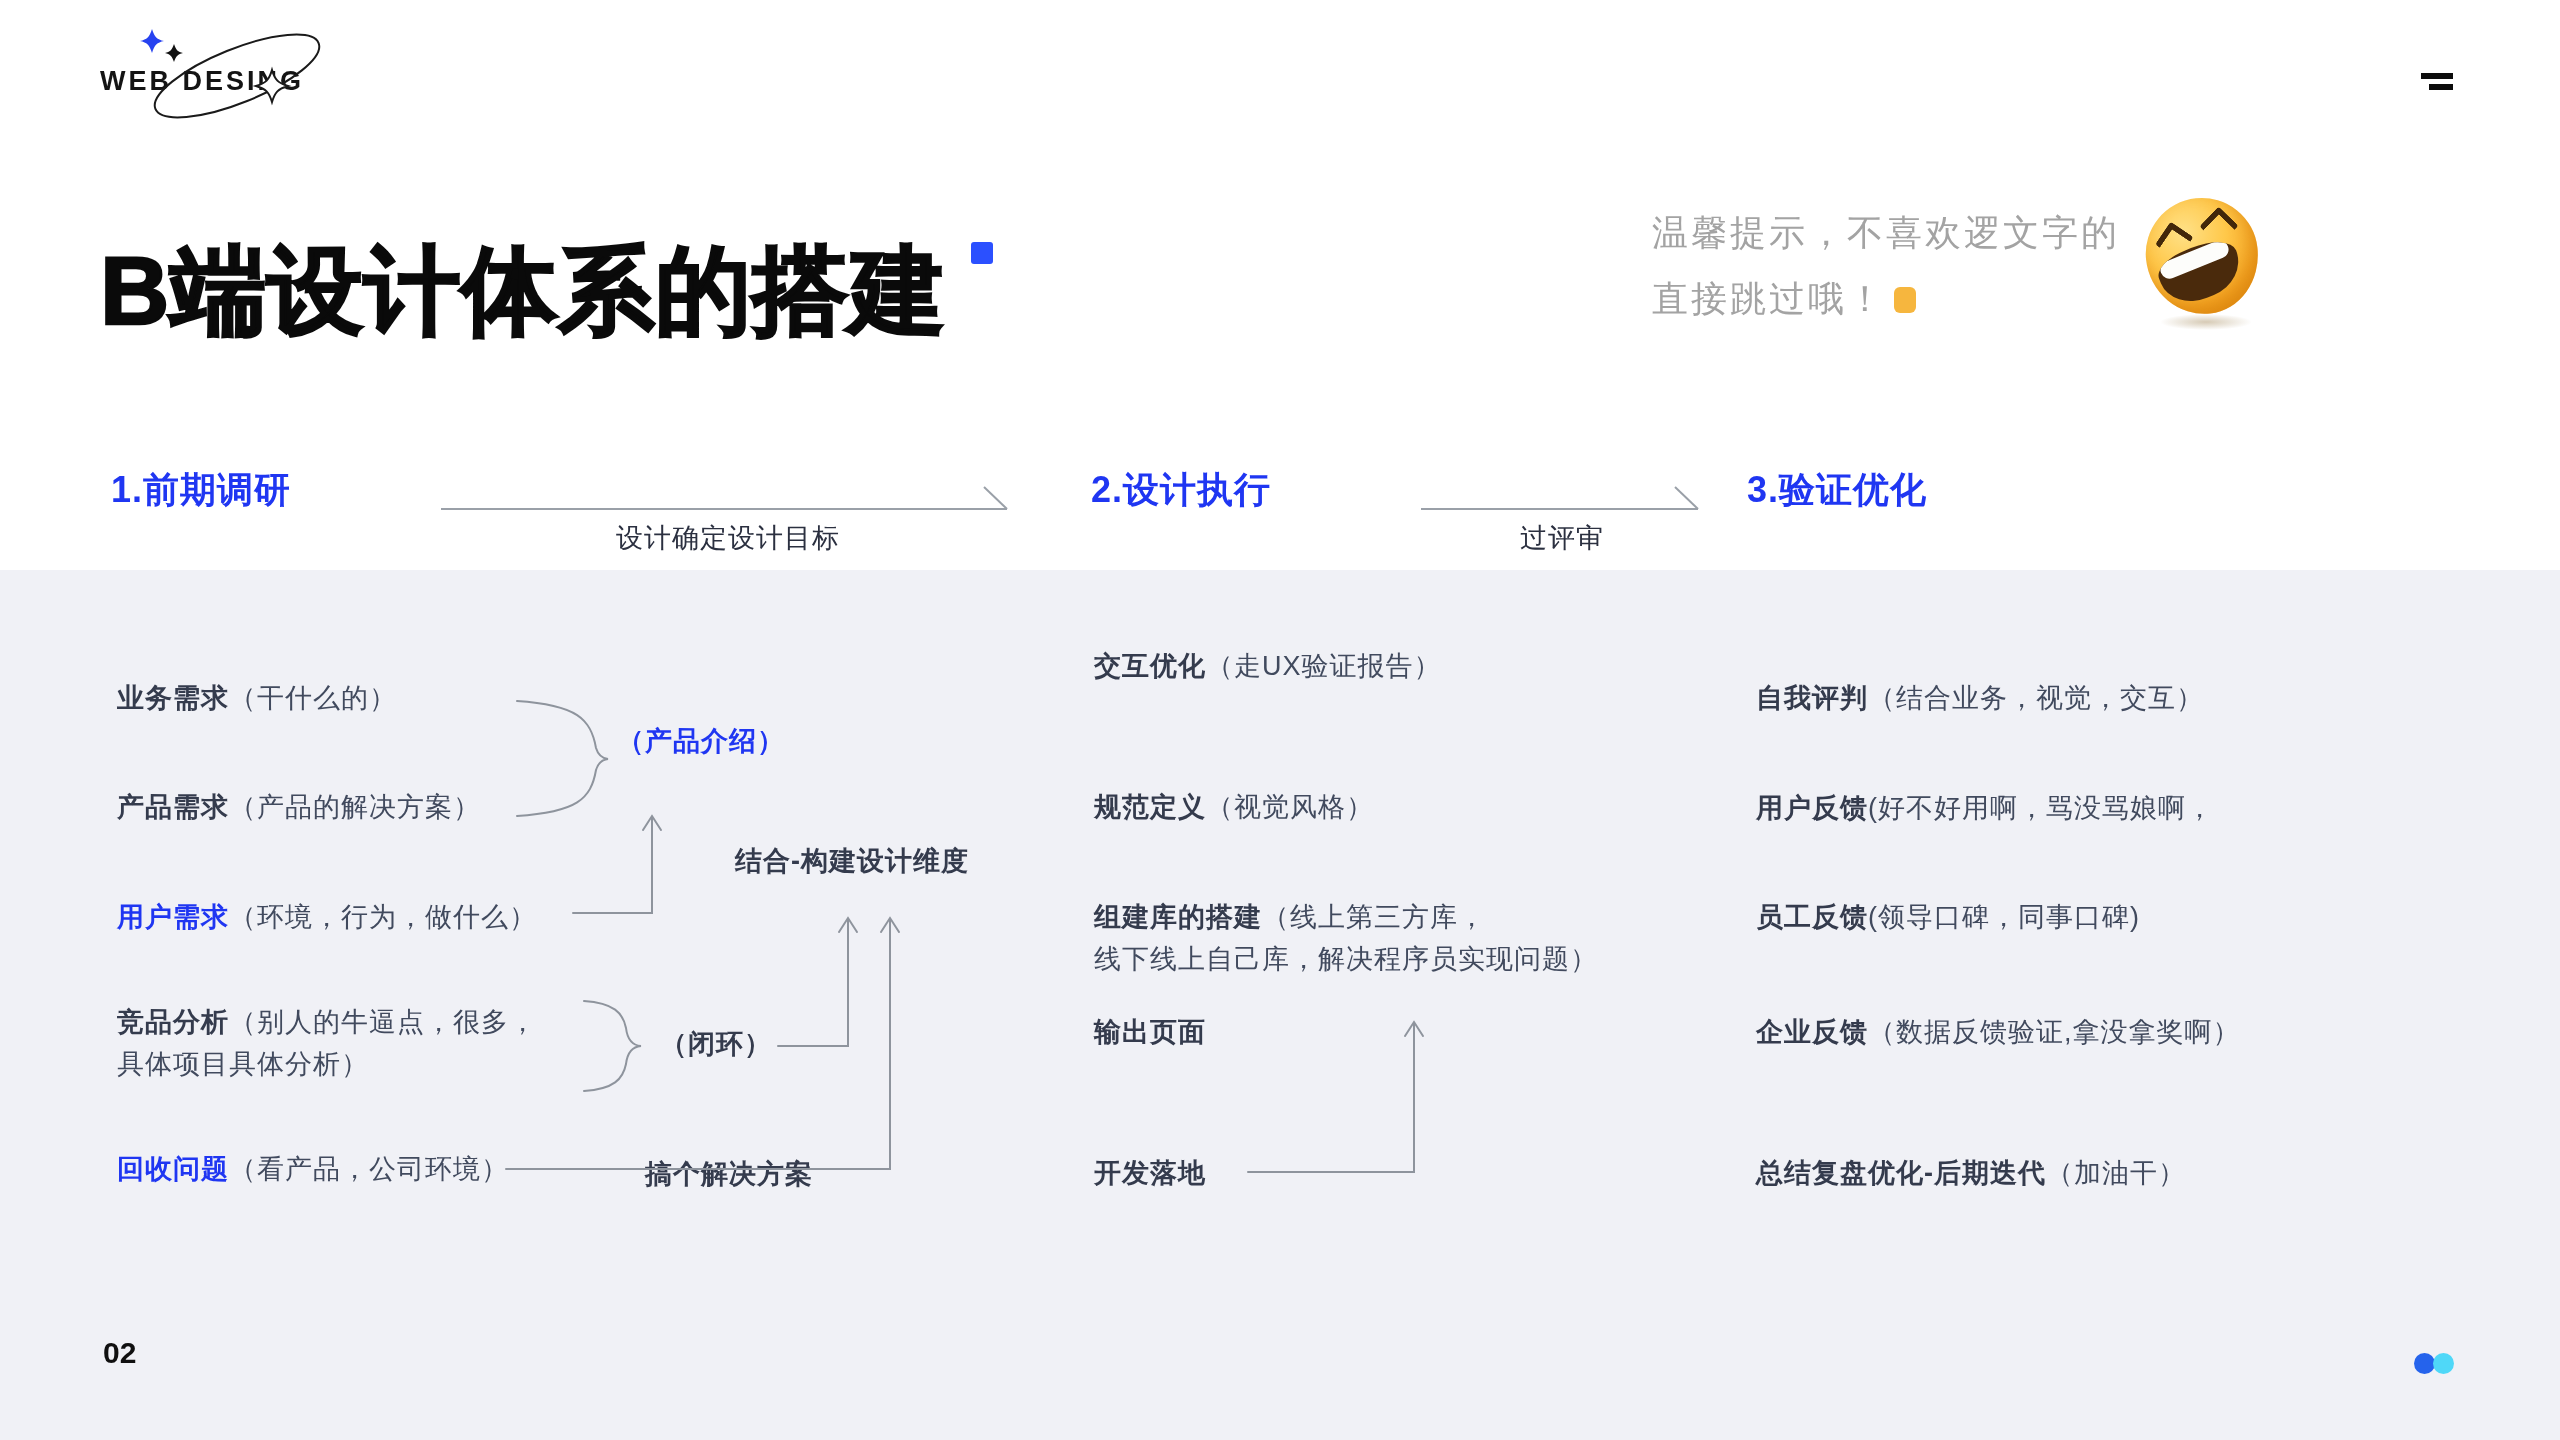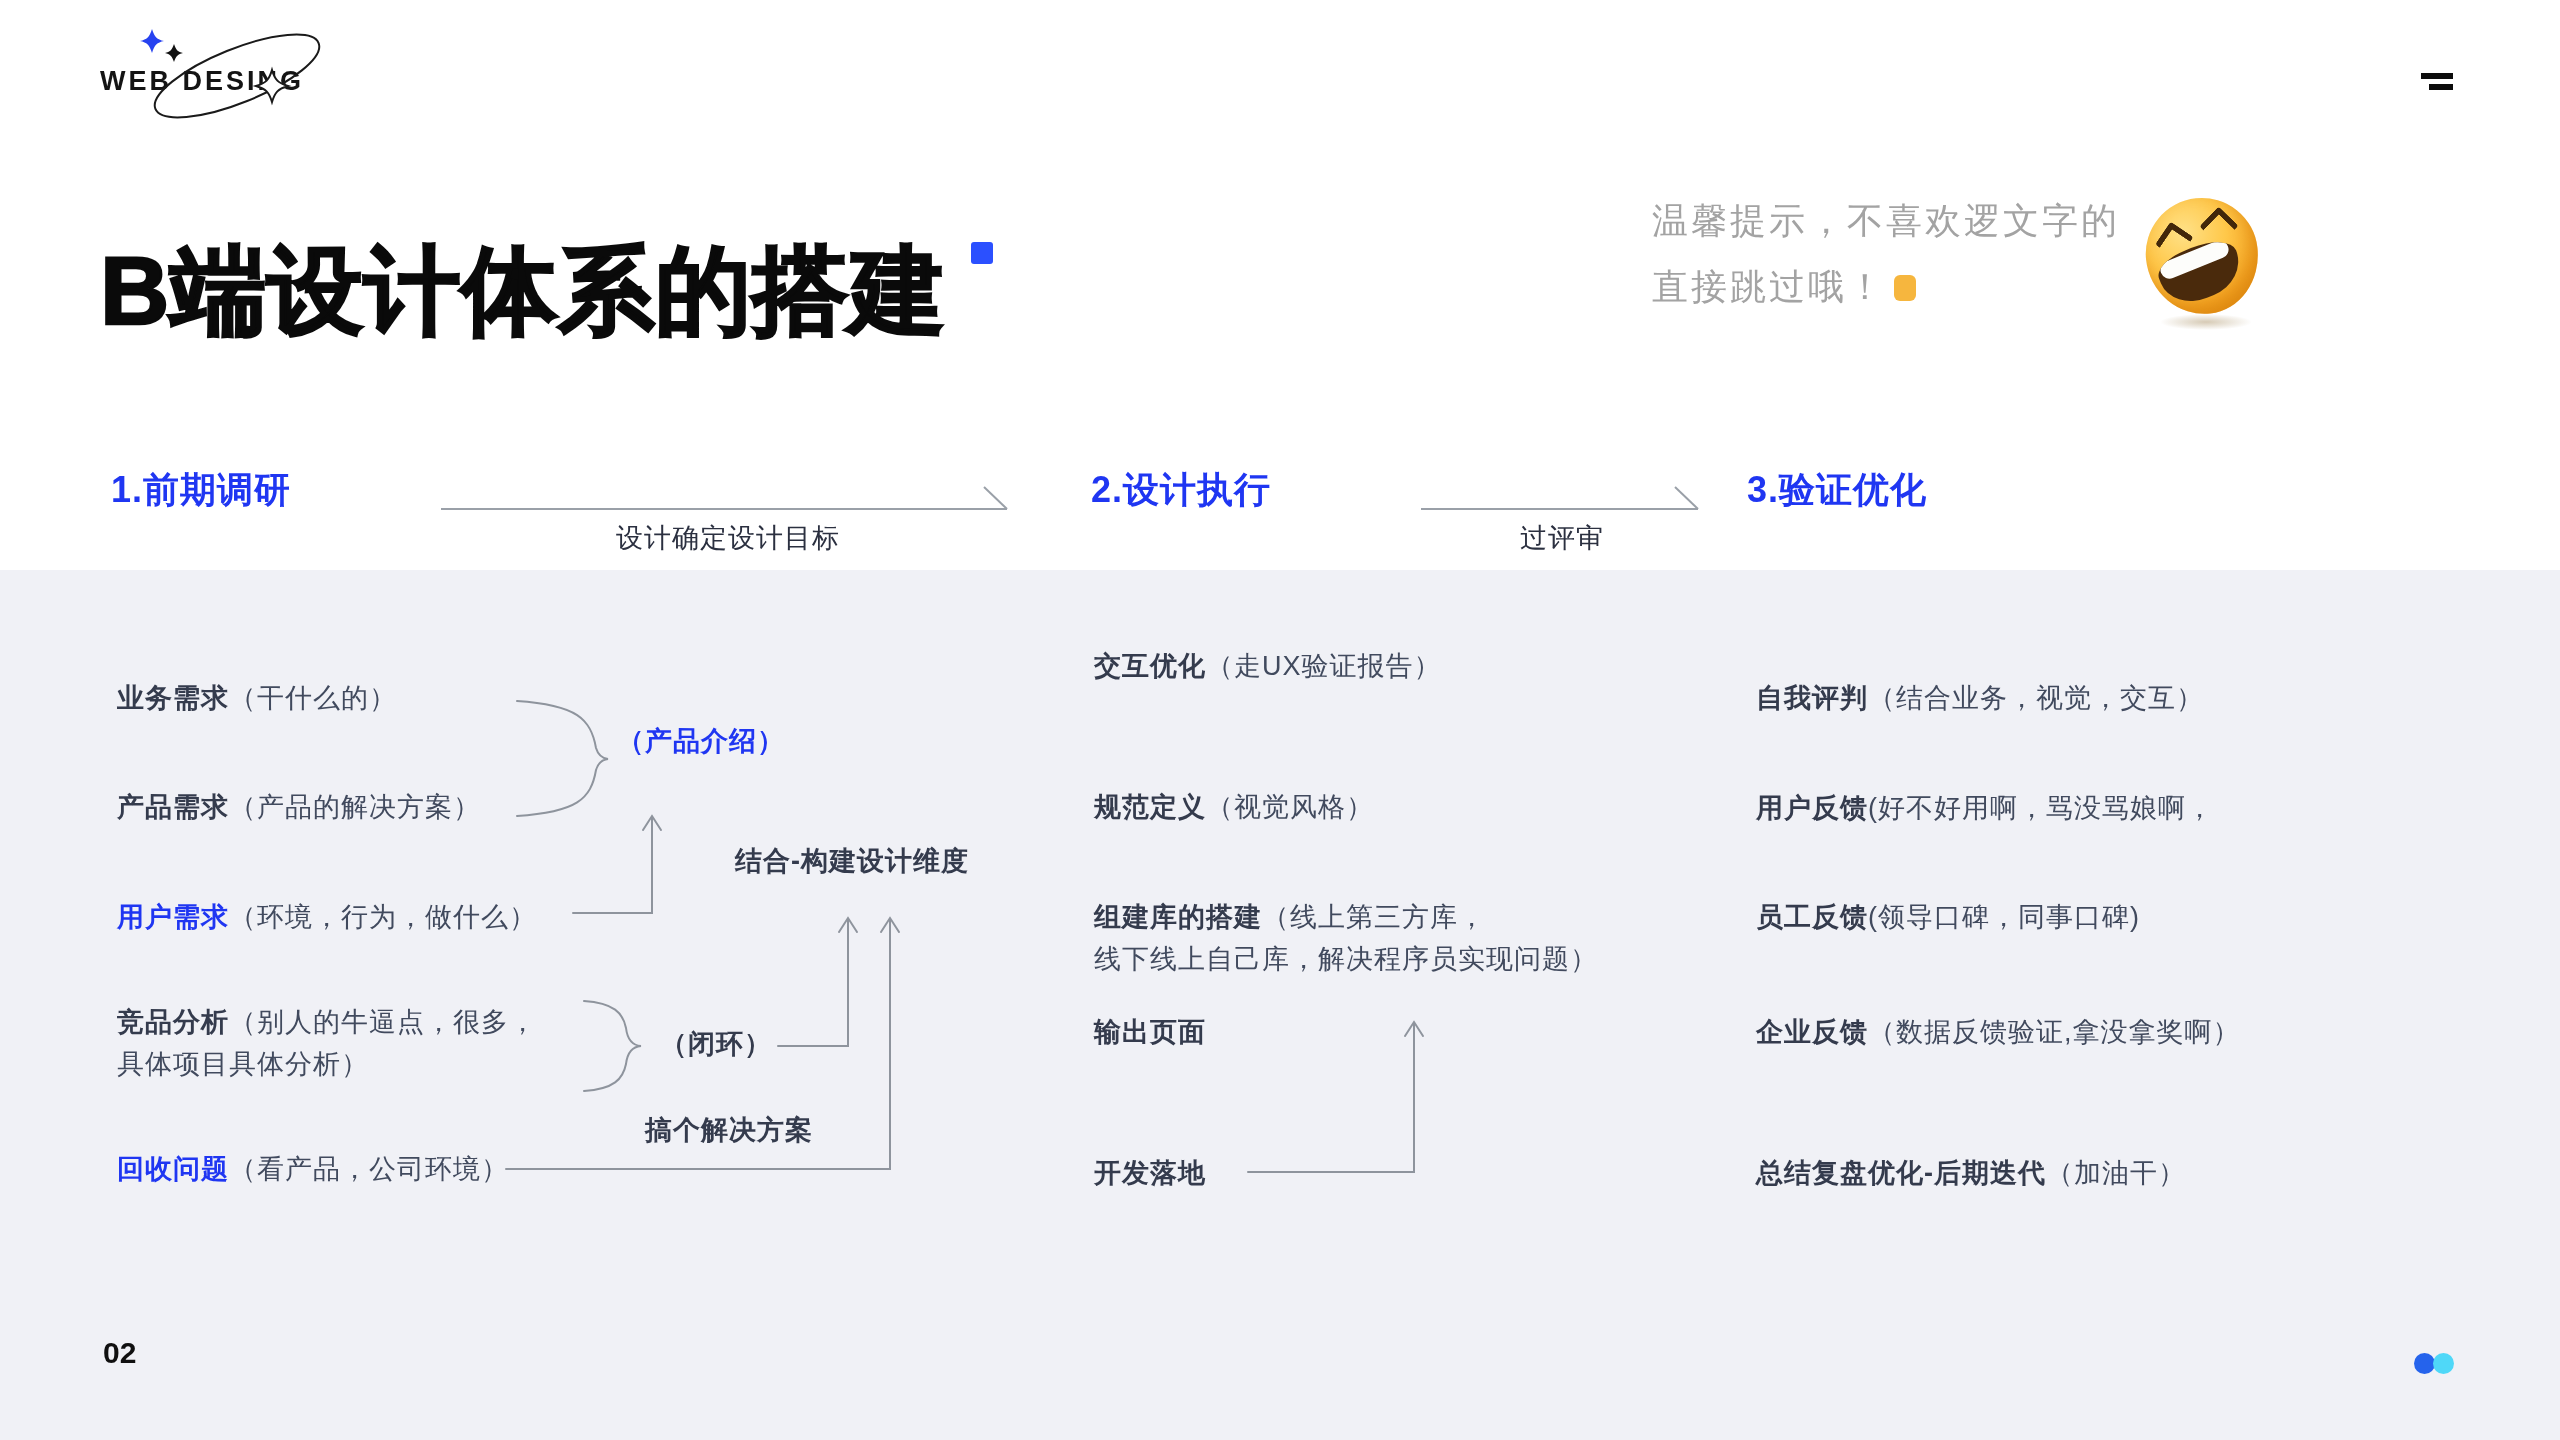--- a/index.html
+++ b/index.html
@@ -9,21 +9,21 @@
   .logo-text{position:absolute;left:100px;top:66px;font-size:27px;font-weight:800;
              letter-spacing:3px;color:#141414;}
   .logo-svg{position:absolute;left:60px;top:10px;pointer-events:none;}
   .menu-btn{position:absolute;left:2417px;top:66px;width:40px;height:32px;cursor:pointer;}
   .menu-bar1{position:absolute;left:4px;top:7px;width:32px;height:6px;background:#0c0c0c;}
   .menu-bar2{position:absolute;left:12px;top:18px;width:24px;height:6px;background:#0c0c0c;}
   
   .title{position:absolute;left:100px;top:168px;font-size:96px;line-height:118px;font-weight:900;
          color:#0a0a0a;-webkit-text-stroke:2.5px #0a0a0a;letter-spacing:1px;white-space:nowrap;}
   .title-dot{position:absolute;left:971px;top:242px;width:22px;height:22px;background:#2b50ff;border-radius:3px;}
-  .tip{position:absolute;left:1652px;top:188px;font-size:36px;line-height:66px;color:#a3a3a3;
+  .tip{position:absolute;left:1652px;top:200px;font-size:36px;line-height:66px;color:#a3a3a3;
        letter-spacing:3px;white-space:nowrap;}
   .tip-square{display:inline-block;width:22px;height:26px;background:#f6b63e;border-radius:6px;
               margin-left:8px;vertical-align:-2px;}
   
   .emoji{position:absolute;left:2146px;top:198px;width:118px;height:130px;}
   .emoji-shadow{position:absolute;left:14px;top:116px;width:92px;height:16px;border-radius:50%;
                 background:radial-gradient(closest-side,rgba(120,80,10,.30),rgba(120,80,10,0));}
   .emoji-face{position:absolute;left:0;top:0;width:112px;height:116px;border-radius:50% 50% 48% 52%/48% 48% 52% 52%;
               transform:rotate(-6deg);
               background:radial-gradient(circle at 36% 28%,#ffe187 0%,#ffc84a 38%,#f7a825 68%,#e68f10 100%);
@@ -116,21 +116,21 @@
     <div><span class="term">竞品分析</span><span class="detail">（别人的牛逼点，很多，</span></div>
     <div><span class="detail">具体项目具体分析）</span></div>
   </div>
   <div class="node" style="left:117px;top:1148px">
     <span class="term term-blue">回收问题</span><span class="detail">（看产品，公司环境）</span>
   </div>
 
   <div class="anno anno-blue" style="left:617px;top:723px">（产品介绍）</div>
   <div class="anno" style="left:735px;top:843px">结合-构建设计维度</div>
   <div class="anno" style="left:660px;top:1026px">（闭环）</div>
-  <div class="anno" style="left:645px;top:1112px">搞个解决方案</div>
+  <div class="anno" style="left:645px;top:1156px">搞个解决方案</div>
 
   <div class="node" style="left:1094px;top:645px">
     <span class="term">交互优化</span><span class="detail">（走UX验证报告）</span>
   </div>
   <div class="node" style="left:1094px;top:786px">
     <span class="term">规范定义</span><span class="detail">（视觉风格）</span>
   </div>
   <div class="node" style="left:1094px;top:896px">
     <div><span class="term">组建库的搭建</span><span class="detail">（线上第三方库，</span></div>
     <div><span class="detail">线下线上自己库，解决程序员实现问题）</span></div>

